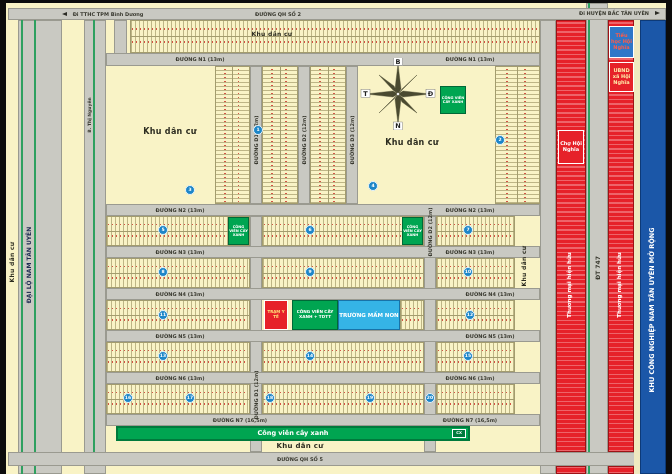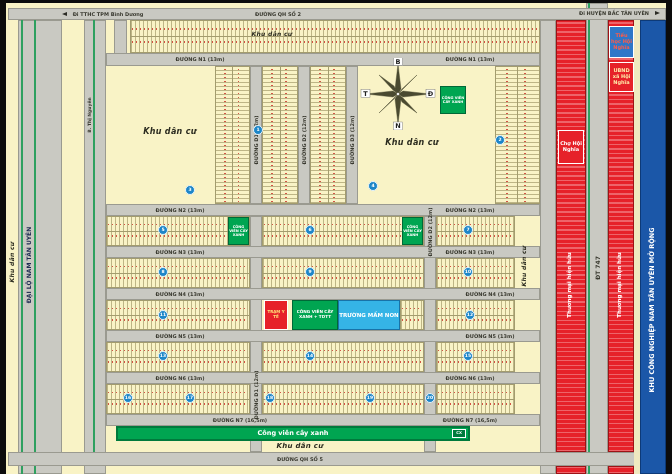--- a/index.html
+++ b/index.html
@@ -23,21 +23,21 @@
   .plotsv::before,.plotsv::after{content:"";position:absolute;top:1px;bottom:1px;width:1.6px;
     background:repeating-linear-gradient(0deg,rgba(205,55,45,.85) 0 1.5px,transparent 1.5px 4px);}
   .plotsv::before{left:24%}.plotsv::after{left:66%}
   .redstrip{position:absolute;background:#e62129;border:1px solid #9e1216;box-sizing:border-box;
     background-image:repeating-linear-gradient(0deg,rgba(255,255,255,.30) 0 1px,transparent 1px 4.5px);}
   .bluestrip{position:absolute;background:#1b57a8;border:1px solid #0d3a78;box-sizing:border-box;}
   .black{position:absolute;background:#0c0c0c;}
   .lbl{position:absolute;transform:translate(-50%,-50%);font-size:5px;font-weight:bold;
        color:#3a3a30;white-space:nowrap;line-height:1;}
   .lbl.v{writing-mode:vertical-rl;transform:translate(-50%,-50%) rotate(180deg);}
-  .kdc{font-size:8px;color:#2b2b1f;letter-spacing:.3px;font-style:italic;}
+  .kdc{font-size:8px;color:#2b2b1f;letter-spacing:.3px;}
   .white{color:#fff;}
   .fac{position:absolute;display:flex;align-items:center;justify-content:center;text-align:center;
        box-sizing:border-box;line-height:1.15;font-weight:bold;}
   .badge{position:absolute;width:10px;height:10px;border-radius:50%;background:#1d86c8;
        border:1px solid #e9f4fb;color:#fff;font-size:4.5px;font-weight:bold;line-height:1;
        display:flex;align-items:center;justify-content:center;box-sizing:border-box;
        transform:translate(-50%,-50%);}
   .arrL{position:absolute;width:0;height:0;border-top:2.5px solid transparent;
        border-bottom:2.5px solid transparent;border-right:5px solid #2b2b25;}
   .arrR{position:absolute;width:0;height:0;border-top:2.5px solid transparent;

